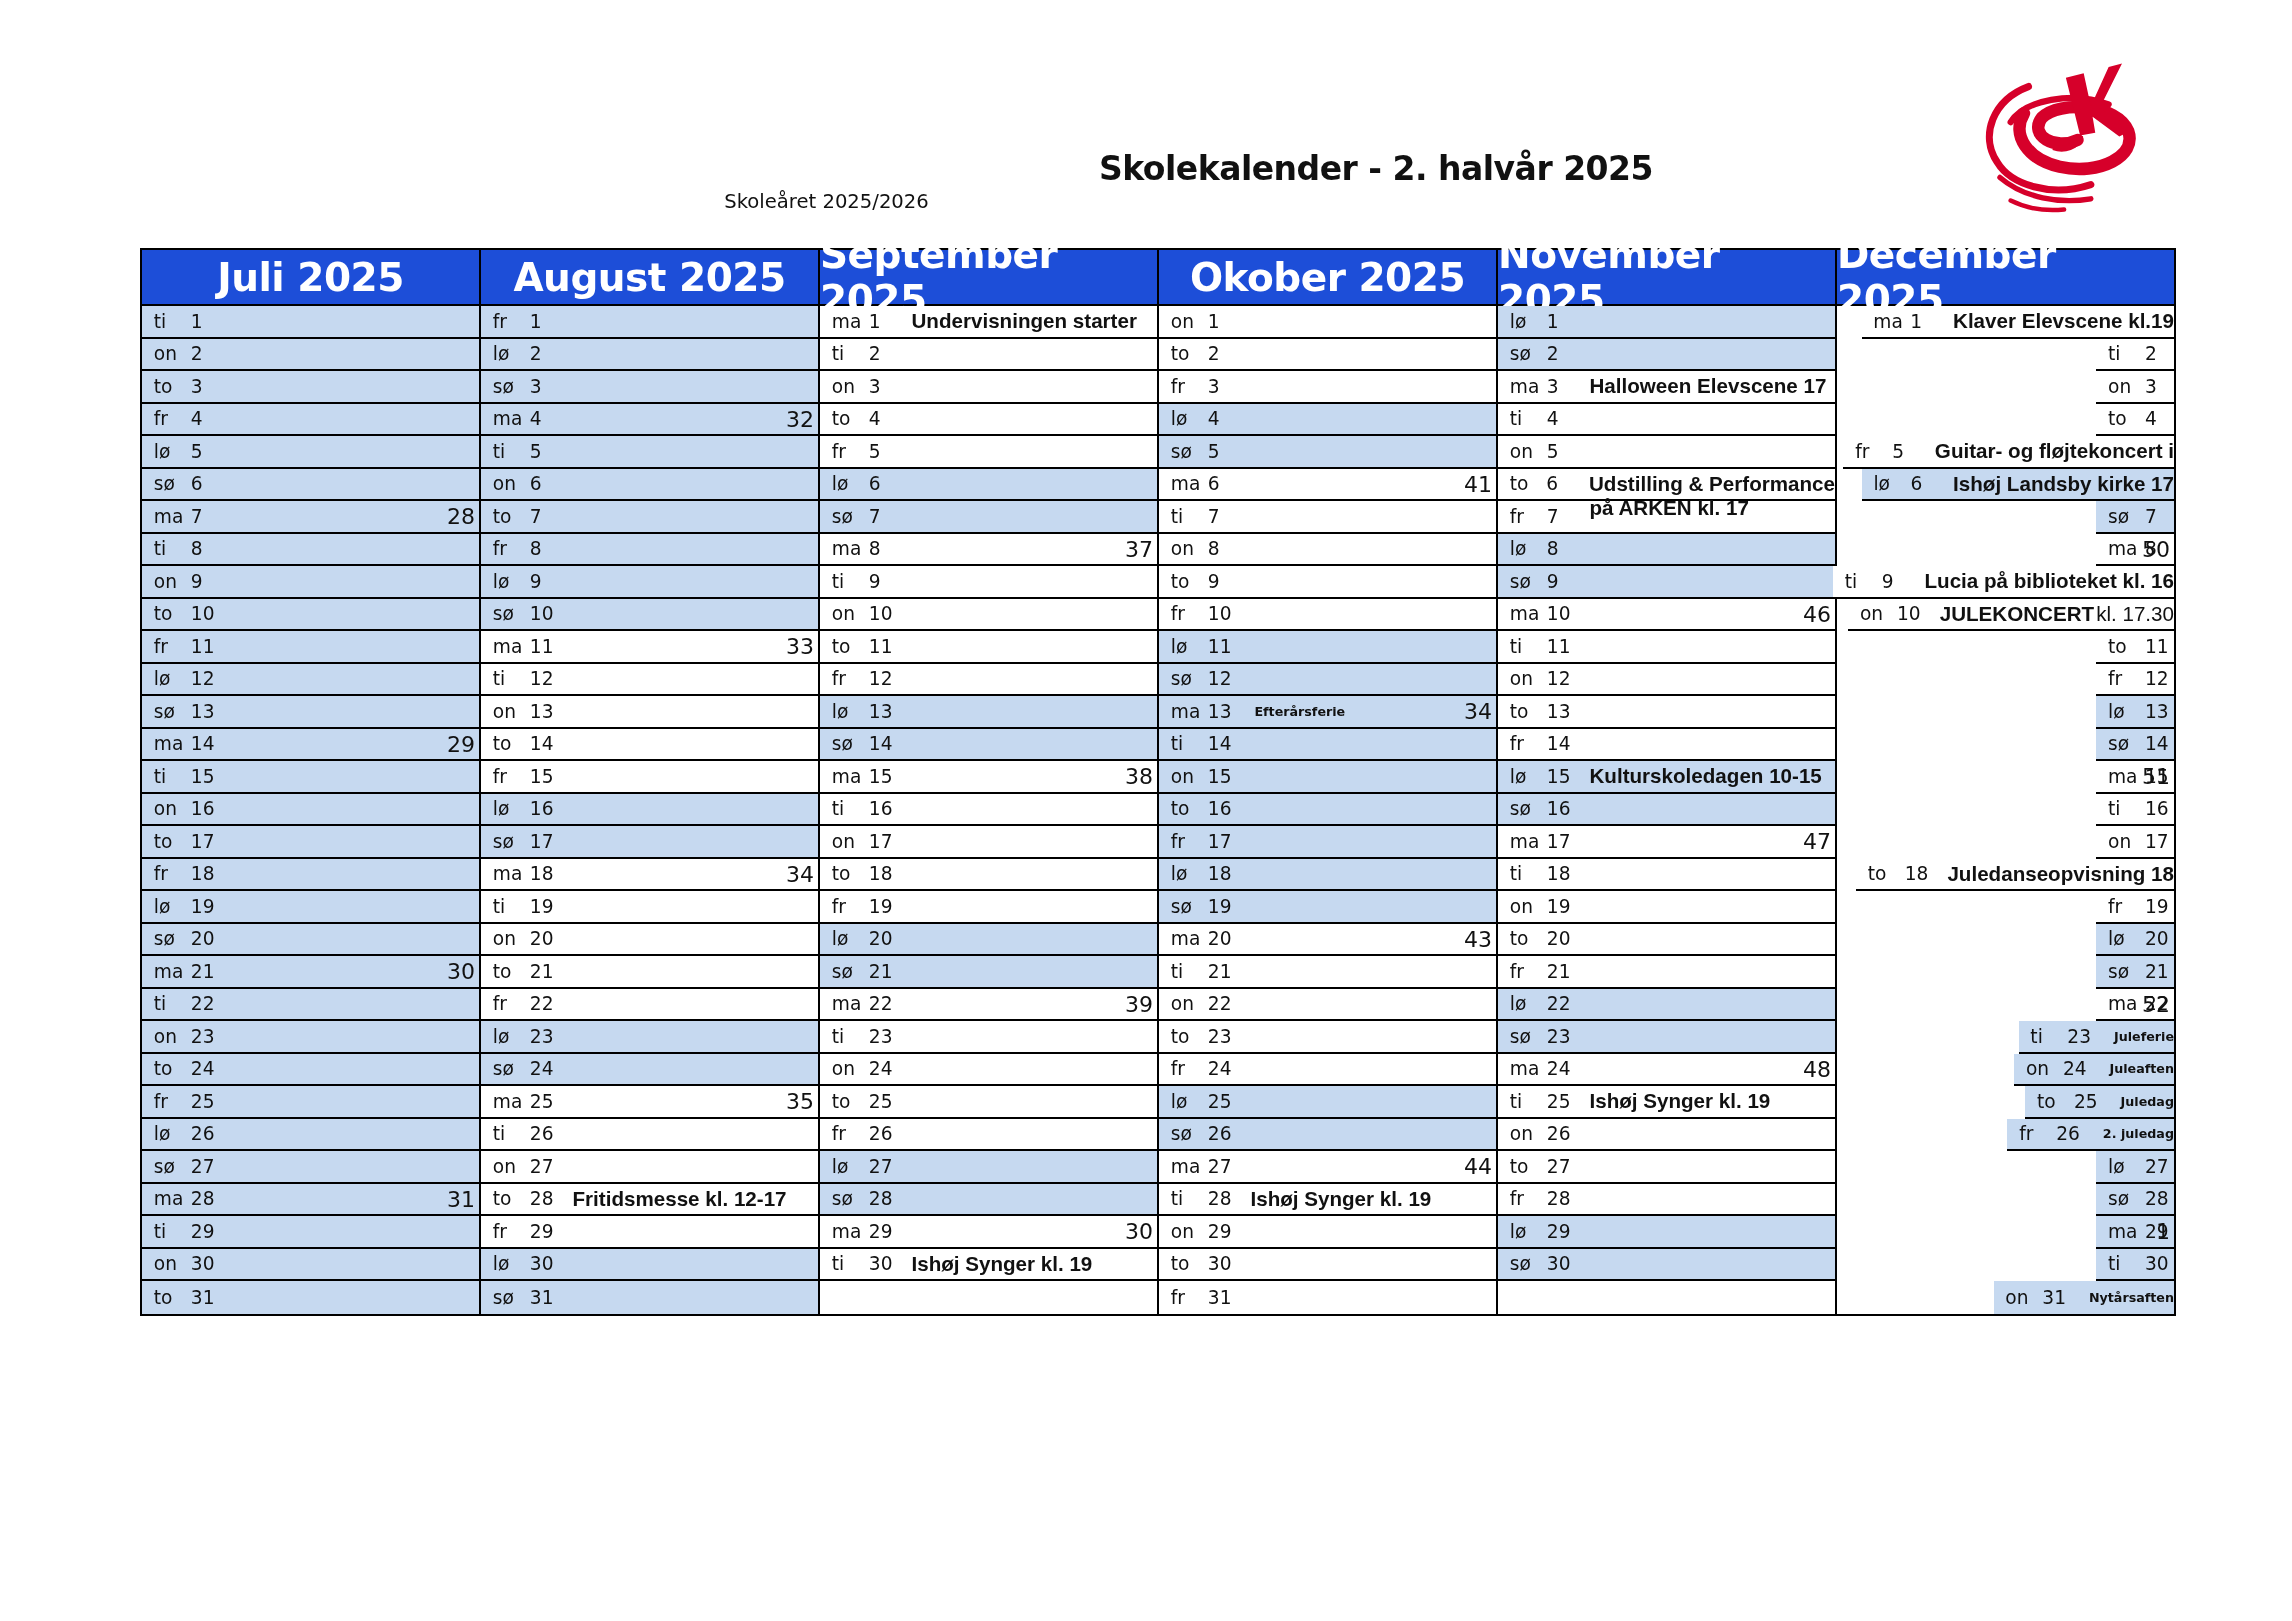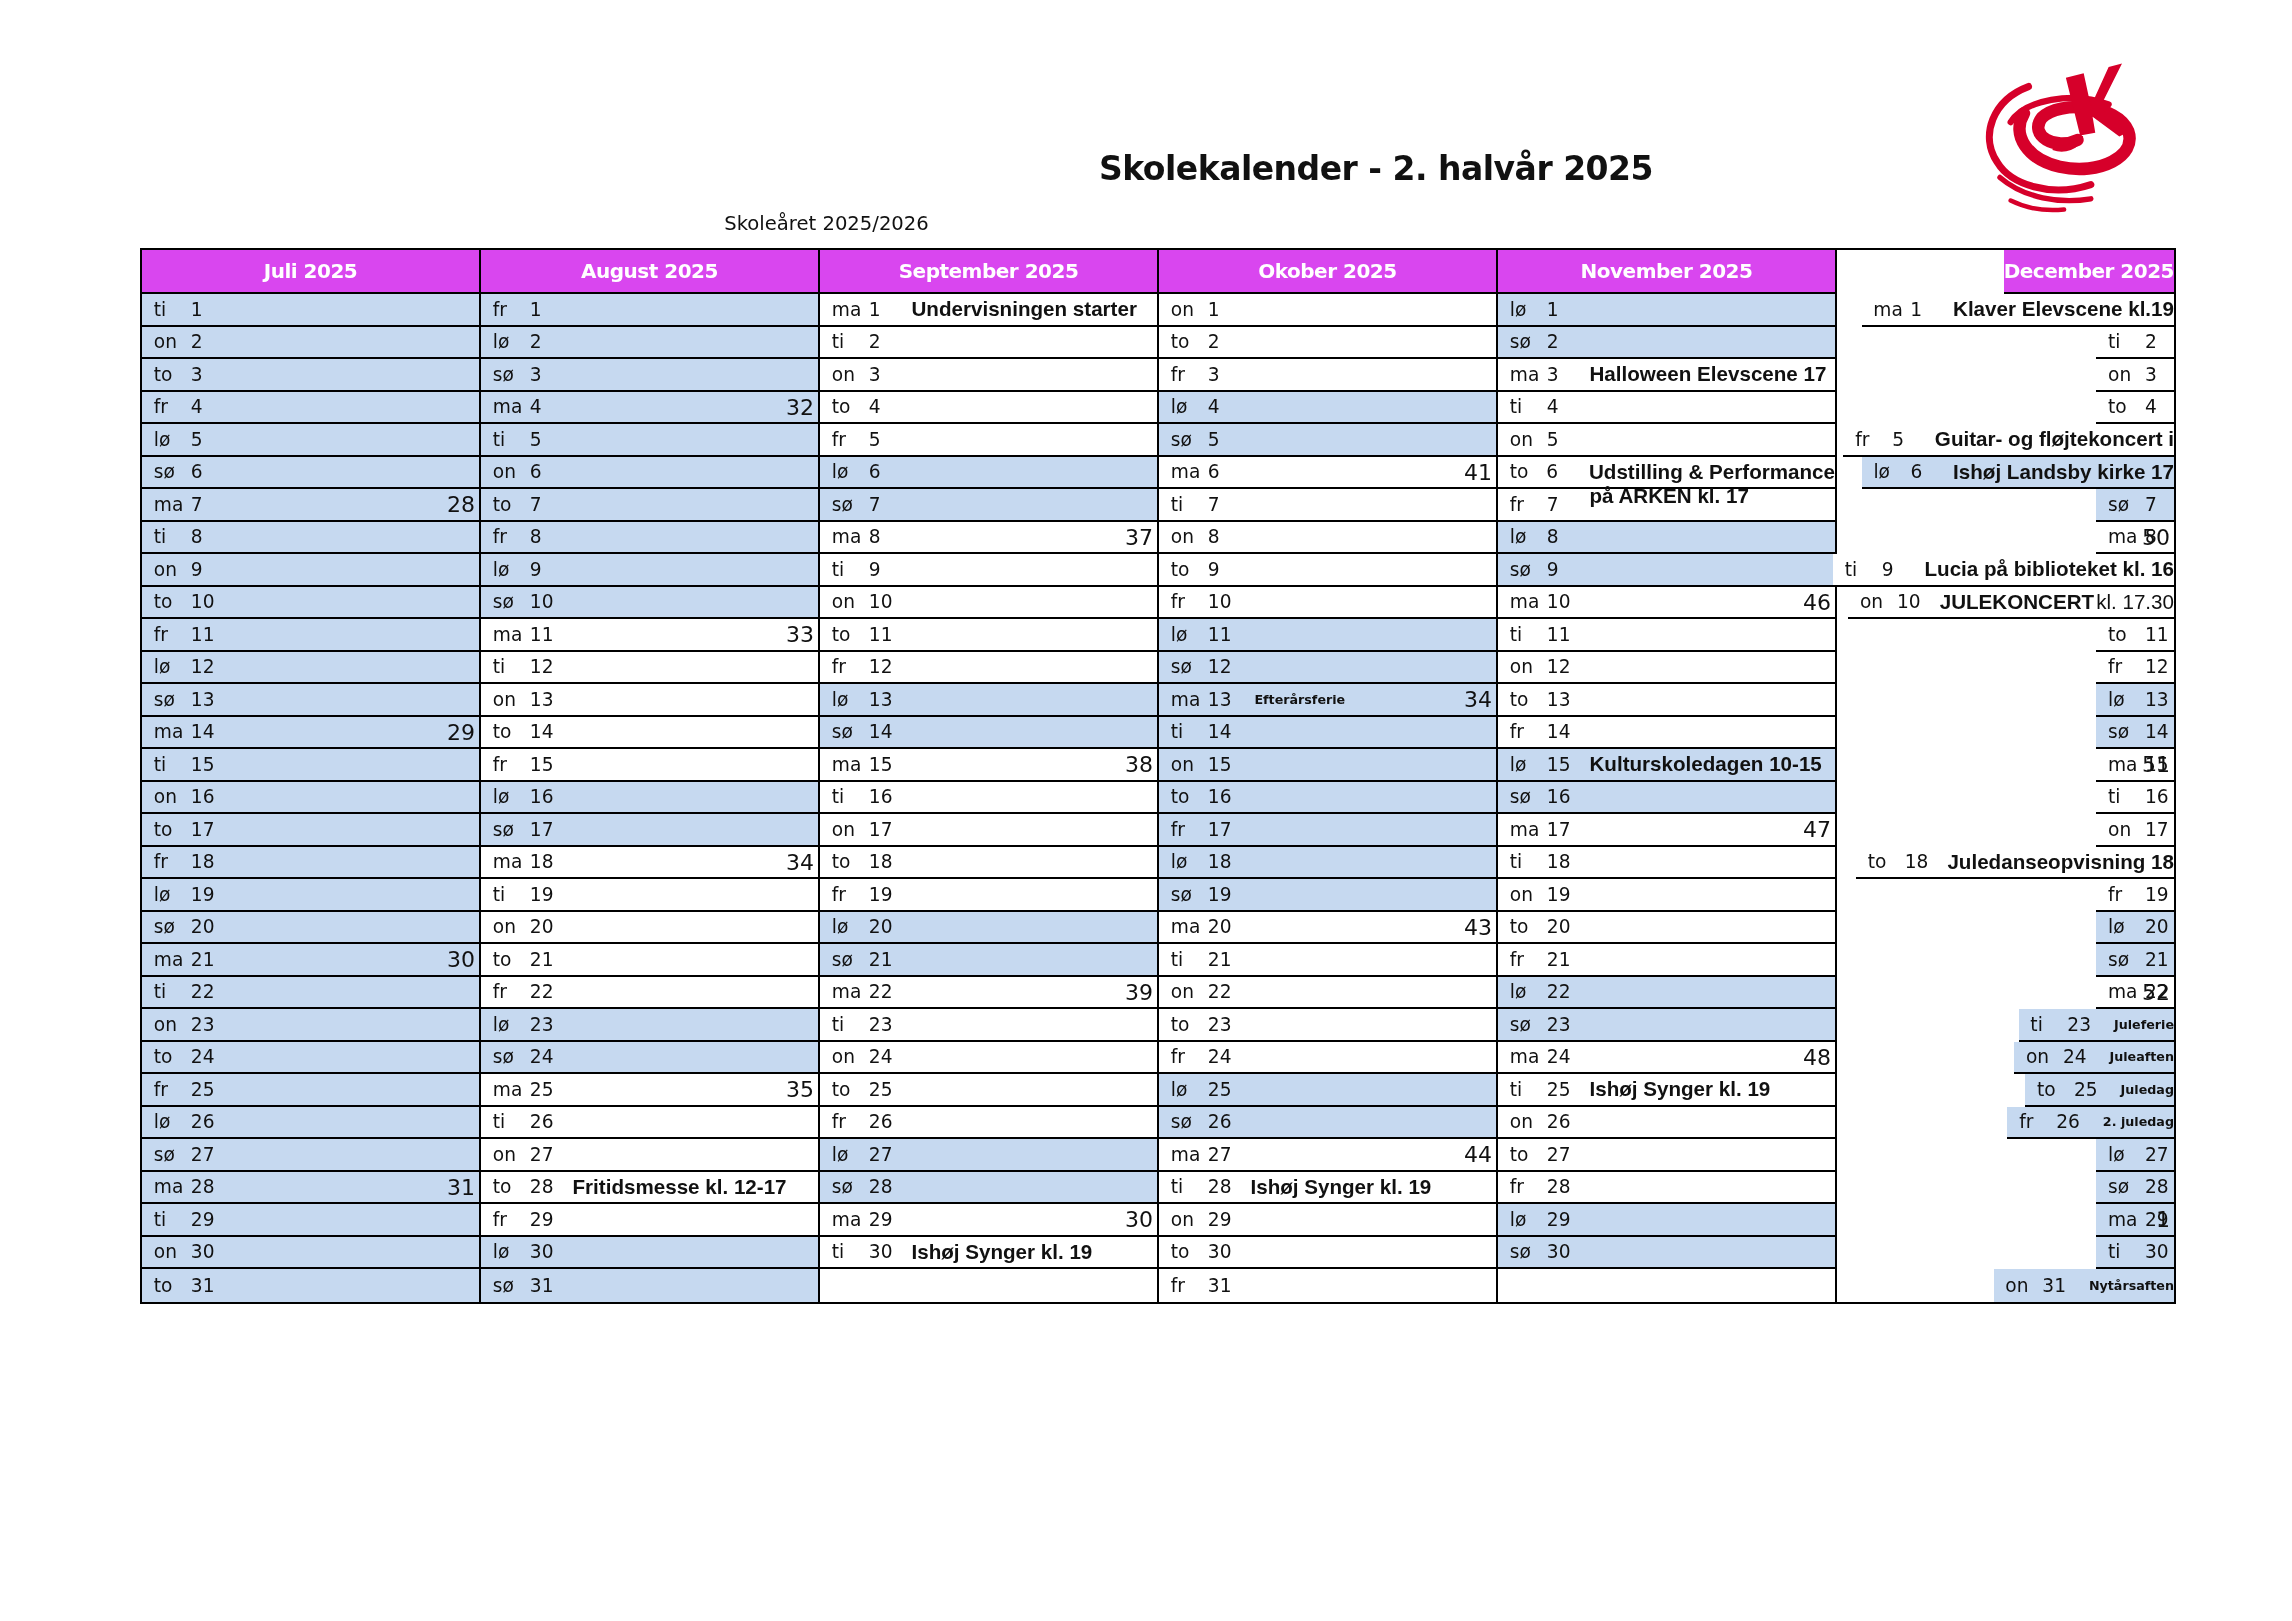--- a/index.html
+++ b/index.html
@@ -1,23 +1,23 @@
 <!DOCTYPE html>
 <html><head>
 <meta charset="utf-8">
 <style>
   html, body { margin:0; padding:0; background:#ffffff; }
   body { width:2293px; height:1621px; position:relative; overflow:hidden; font-family:"Liberation Sans", sans-serif; }
   .title { position:absolute; left:0; width:1653px; top:149px; text-align:right; font-family:"DejaVu Sans", sans-serif; font-weight:bold; font-size:33px; color:#111; letter-spacing:-0.5px; }
-  .subtitle { position:absolute; left:0; width:1653px; top:212px; text-align:center; font-family:"DejaVu Sans", sans-serif; font-size:19.6px; color:#111; }
+  .subtitle { position:absolute; left:0; width:1653px; top:190px; text-align:center; font-family:"DejaVu Sans", sans-serif; font-size:19.6px; color:#111; }
   .logo { position:absolute; left:1975px; top:47px; width:196px; height:186px; }
   .cal { position:absolute; left:140px; top:248px; width:2036px; border:2.9px solid #000; box-sizing:border-box; display:flex; }
   .col { flex:1; display:flex; flex-direction:column; border-right:2.9px solid #000; min-width:0; }
   .col:last-child { border-right:none;align-items:flex-end; }
-  .mhead { height:44px; background:#d946ef; color:#fff; font-family:"DejaVu Sans", sans-serif; font-weight:bold; font-size:20px; display:flex; align-items:center; justify-content:center; border-bottom:2.9px solid #000; box-sizing:border-box; letter-spacing:-0.5px; }
+  .mhead { height:56px; background:#1d4ed8; color:#fff; font-family:"DejaVu Sans", sans-serif; font-weight:bold; font-size:39px; display:flex; align-items:center; justify-content:center; border-bottom:2.9px solid #000; box-sizing:border-box; letter-spacing:-0.5px; }
   .row { height:32.5px; box-sizing:border-box; border-bottom:2.9px solid #000; display:flex; align-items:center; position:relative; font-family:"DejaVu Sans", sans-serif; font-size:18.6px; color:#111; background:#ffffff; overflow:visible; white-space:nowrap; }
   .row:last-child { border-bottom:none; }
   .row.blue { background:#c6d9f0; }
   .wd { display:inline-block; width:37px; padding-left:11.8px; box-sizing:content-box; }
   .dn { display:inline-block; min-width:29px; }
   .ev { font-family:"Liberation Sans", sans-serif; font-weight:bold; font-size:20.6px; margin-left:13.7px; position:relative; z-index:2; }
   .ev.small { font-family:"DejaVu Sans", sans-serif; font-size:12.7px; margin-left:17.6px; }
   .wk { position:absolute; right:3.9px; top:50%; transform:translateY(-50%); font-size:22px; }
   .clip { overflow:hidden; }
 </style>

